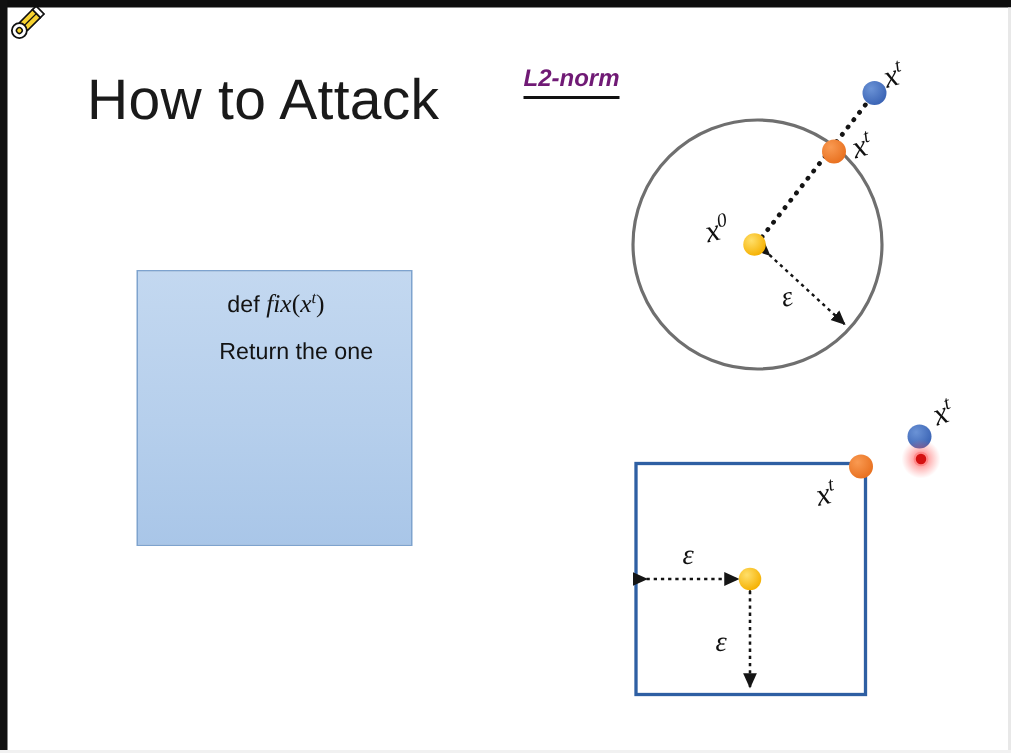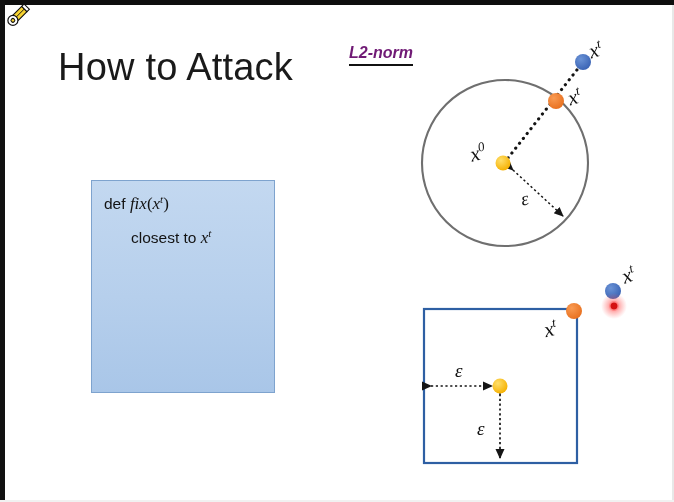--- a/index.html
+++ b/index.html
@@ -52,25 +52,26 @@
     font-weight: 300;
     color: #1a1a1a;
     letter-spacing: 0.2px;
     white-space: nowrap;
   }
 
   
   .code-box {
     position: absolute;
     left: 91px; top: 180px;
-    width: 184px; height: 213px;
+    width: 184px; height: 184px;
     background: linear-gradient(180deg,#c3d8f0 0%, #b6cfec 55%, #a9c6e8 100%);
     border: 1px solid #7ea3ce;
     box-sizing: border-box;
     padding: 12px 10px 0 12px;
+    text-align: center;
   }
   .code-line {
     color: #131313;
     font-size: 15.5px;
     line-height: 1.22;
     white-space: nowrap;
   }
   .code-line.indent { margin-left: 27px; }
   .code-block { margin-top: 13px; }
   .code-block2 { margin-top: 12px; }
@@ -189,24 +190,21 @@
 
   <div class="code-box">
 
     <div class="code-line">
       <span>def</span>
       <span class="mathit">fix</span><span class="mathsym">(</span><span class="mathit">x</span><sup class="mini">t</sup><span class="mathsym">)</span>
     </div>
 
 
     <div class="code-block2">
-      <div class="code-line indent">
-        <span>closest to</span>
-        <span class="mathit">x</span><sup class="mini">t</sup>
-      </div>
+      <div class="code-line indent">Return the one</div>
     </div>
   </div>
 
   <div id="label-l2" class="norm-label">L2-norm</div>
 
   <div class="float-math m-xt-l2-blue">
     <span>x</span><sup>t</sup>
   </div>
   <div class="float-math m-xt-l2-org">
     <span>x</span><sup>t</sup>

